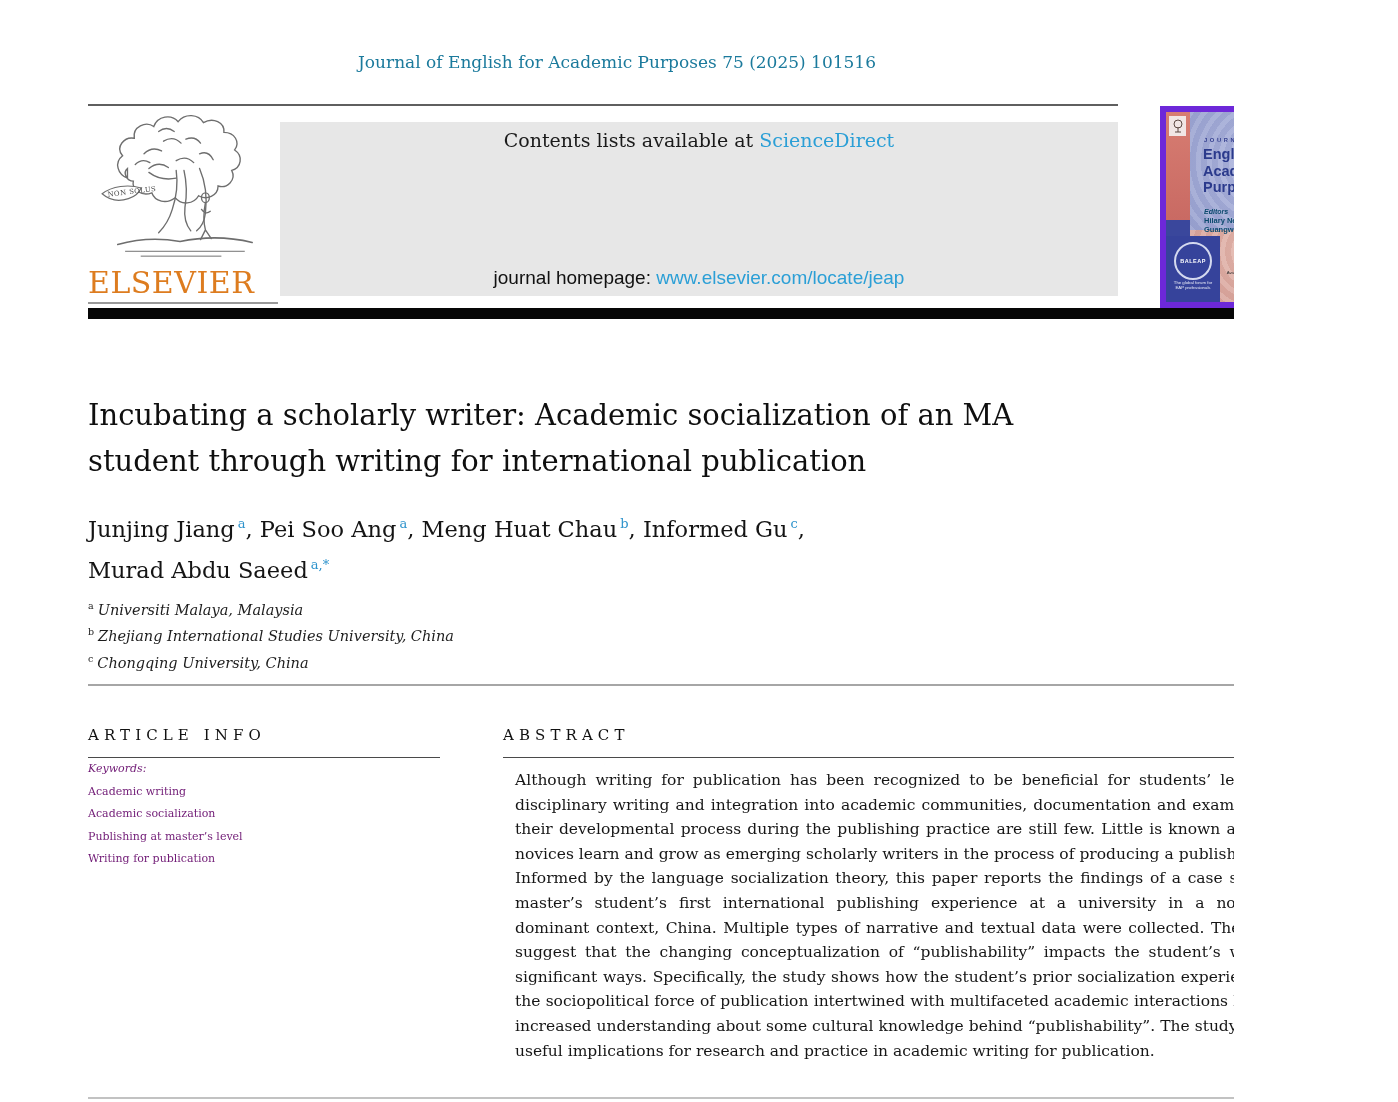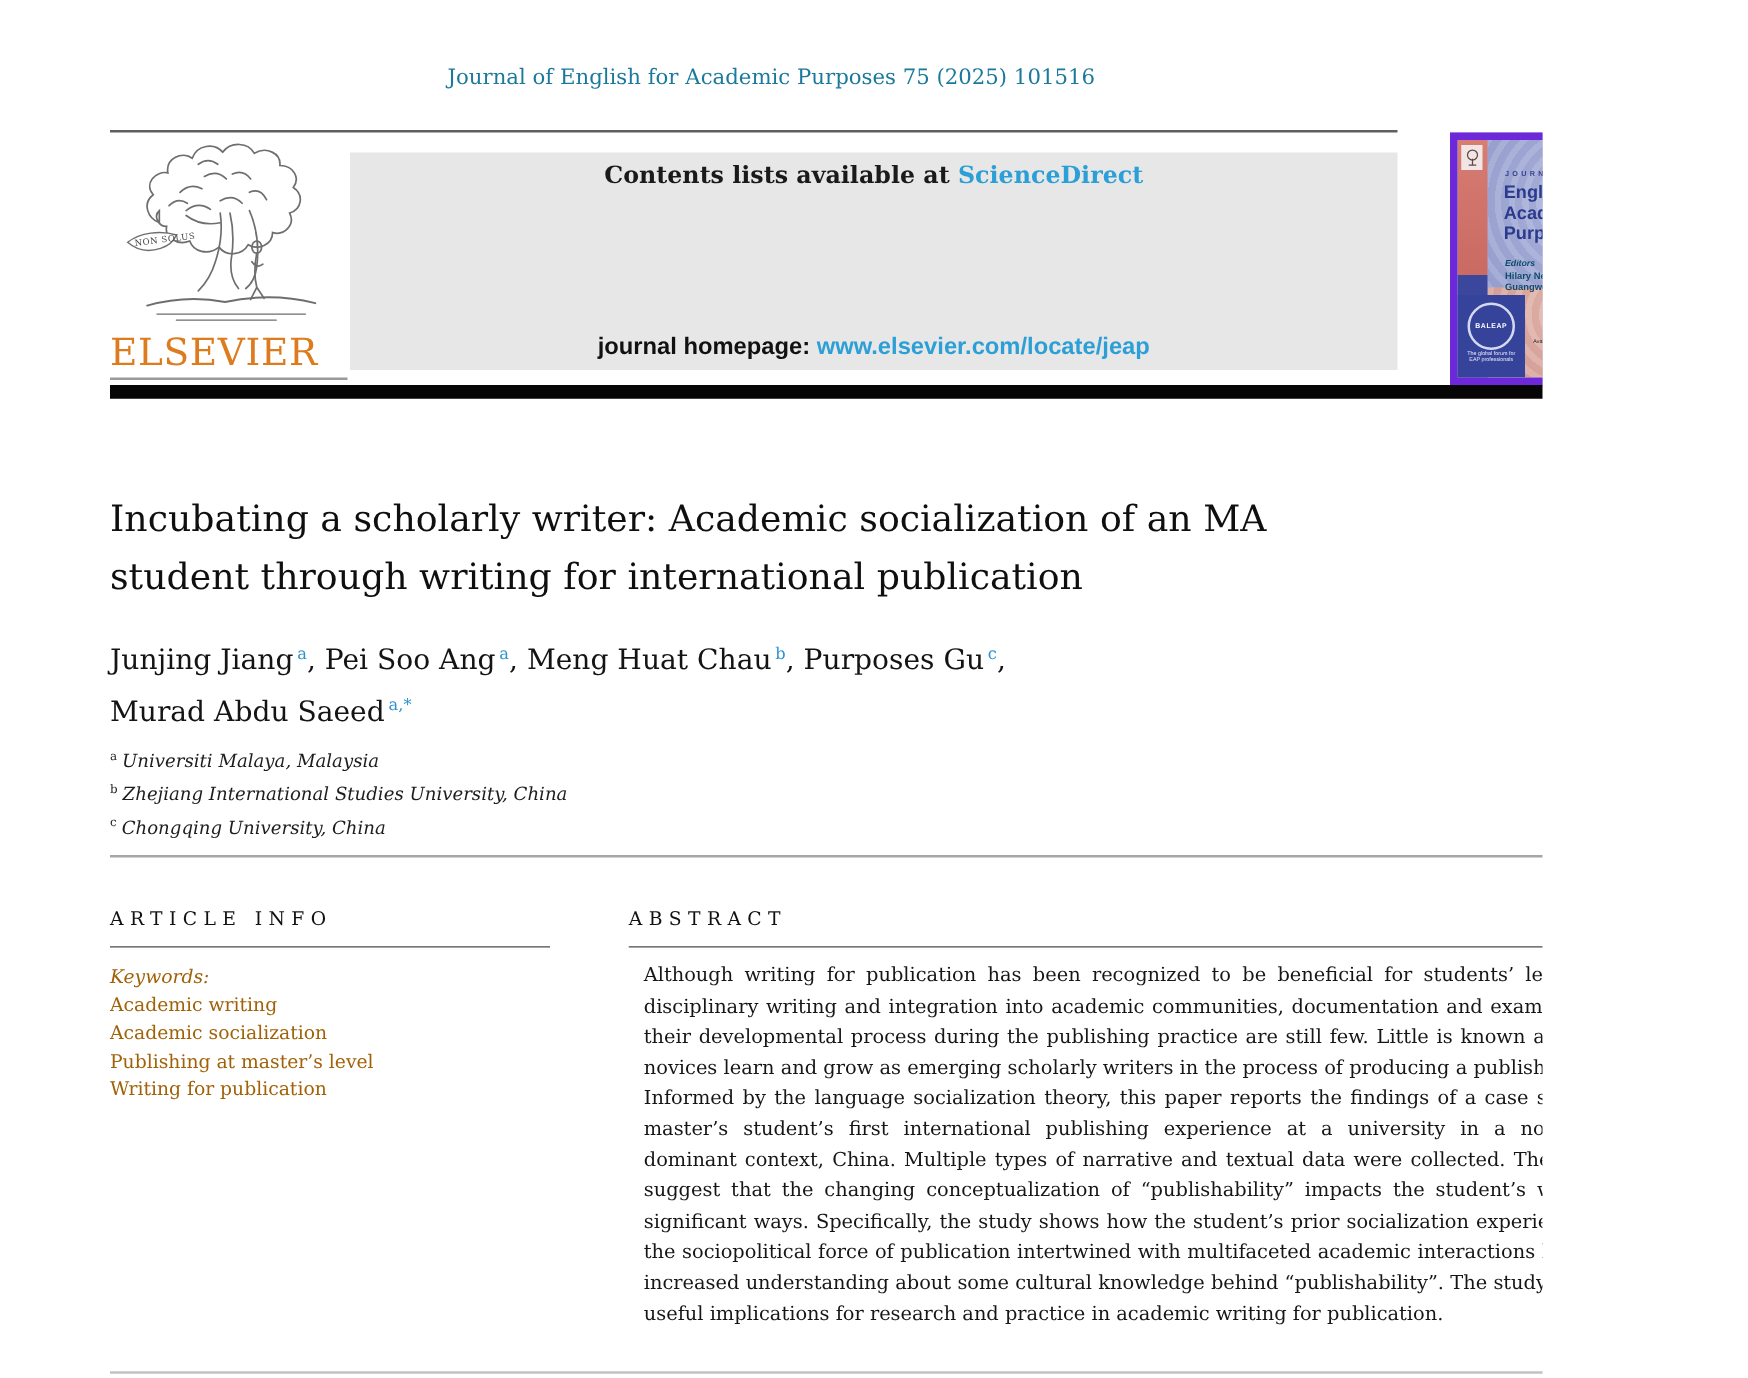--- a/index.html
+++ b/index.html
@@ -16,21 +16,21 @@
 
   
   .logo-block{position:absolute;left:88px;top:108px;width:192px;height:194px;}
   .logo-tree{position:absolute;left:2px;top:2px;}
   .elsevier-word{position:absolute;left:0;bottom:2px;font-size:30px;color:#dd7c1f;
                  letter-spacing:0.5px;font-family:"DejaVu Serif",serif;}
 
   
   .banner{position:absolute;left:280px;top:122px;width:838px;height:174px;background:#e7e7e7;
           display:flex;flex-direction:column;justify-content:space-between;align-items:center;
-          padding:7px 0;box-sizing:border-box;text-align:center;font-weight:bold;}
+          padding:7px 0;box-sizing:border-box;text-align:center;}
   .banner-line1{font-size:19px;color:#1a1a1a;}
   .banner-title{font-size:33px;color:#121212;}
   .banner-line3{font-size:19px;color:#111;font-family:"Liberation Sans",sans-serif;}
   .link-blue{color:#2b9fd6;text-decoration:none;cursor:pointer;}
 
   
   .cover{position:absolute;left:1160px;top:106px;width:148px;height:190px;border:6px solid #6d28d9;
          background:#a6aed8;overflow:hidden;box-shadow:0 2px 0 rgba(0,0,0,.18);
          font-family:"Liberation Sans",sans-serif;}
   .cover-main-top{position:absolute;left:24px;top:0;right:0;height:118px;
@@ -76,21 +76,21 @@
 
   
   .mid-rule{position:absolute;left:88px;top:684px;width:1222px;border-top:2px solid #a6a6a6;}
   .bottom-rule{position:absolute;left:88px;top:1097px;width:1222px;border-top:2px solid #c2c2c2;}
 
   
   .info-col{position:absolute;left:88px;top:726px;width:352px;}
   .abs-col{position:absolute;left:503px;top:726px;width:807px;}
   .sec-heading{font-size:15px;letter-spacing:0.34em;color:#111;}
   .sec-rule{border:none;border-top:1px solid #4a4a4a;margin:13px 0 0 0;}
-  .keywords{margin-top:12px;font-size:15px;line-height:22.5px;color:#a16207;}
+  .keywords{font-size:11px;line-height:22.5px;color:#701a75;}
   .kw-label{font-style:italic;}
   .abstract-text{margin:10px 0 0 12px;font-size:15.5px;line-height:24.6px;text-align:justify;color:#161616;}
 </style>
 </head>
 <body>
 
 <div class="page">
 
   <div class="citation">Journal of English for Academic Purposes 75 (2025) 101516</div>
 
@@ -155,21 +155,21 @@
     <div class="cover-sd">
       <div class="sd-avail">Available online at www.sciencedirect.com</div>
       <div class="sd-name">ScienceDirect</div>
     </div>
   </div>
 
   <div class="black-bar"></div>
 
   <div class="article-title"><span>Incubating a scholarly writer: Academic socialization of an MA</span><br><span>student through writing for international publication</span></div>
 
-  <div class="authors"><span>Junjing Jiang</span><sup>a</sup><span>, </span><span>Pei Soo Ang</span><sup>a</sup><span>, </span><span>Meng Huat Chau</span><sup>b</sup><span>, </span><span>Purposes Gu</span><sup>c</sup><span>,</span><br><span>Murad Abdu Saeed</span><sup>a,*</sup></div>
+  <div class="authors"><span>Junjing Jiang</span><sup>a</sup><span>, </span><span>Pei Soo Ang</span><sup>a</sup><span>, </span><span>Meng Huat Chau</span><sup>b</sup><span>, </span><span>Informed Gu</span><sup>c</sup><span>,</span><br><span>Murad Abdu Saeed</span><sup>a,*</sup></div>
 
   <div class="affils">
     <div><sup>a</sup><span>Universiti Malaya, Malaysia</span></div>
     <div><sup>b</sup><span>Zhejiang International Studies University, China</span></div>
     <div><sup>c</sup><span>Chongqing University, China</span></div>
   </div>
 
   <div class="mid-rule"></div>
 
   <div class="info-col">

